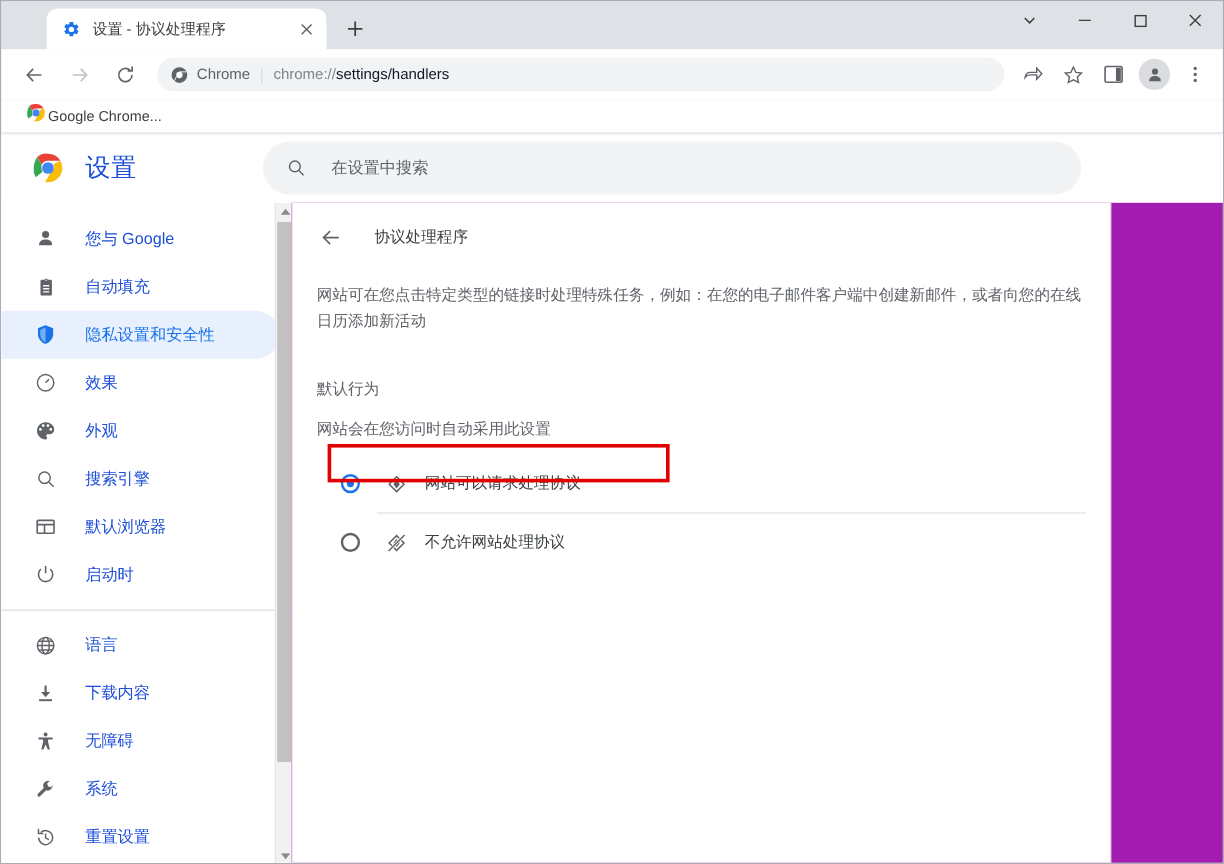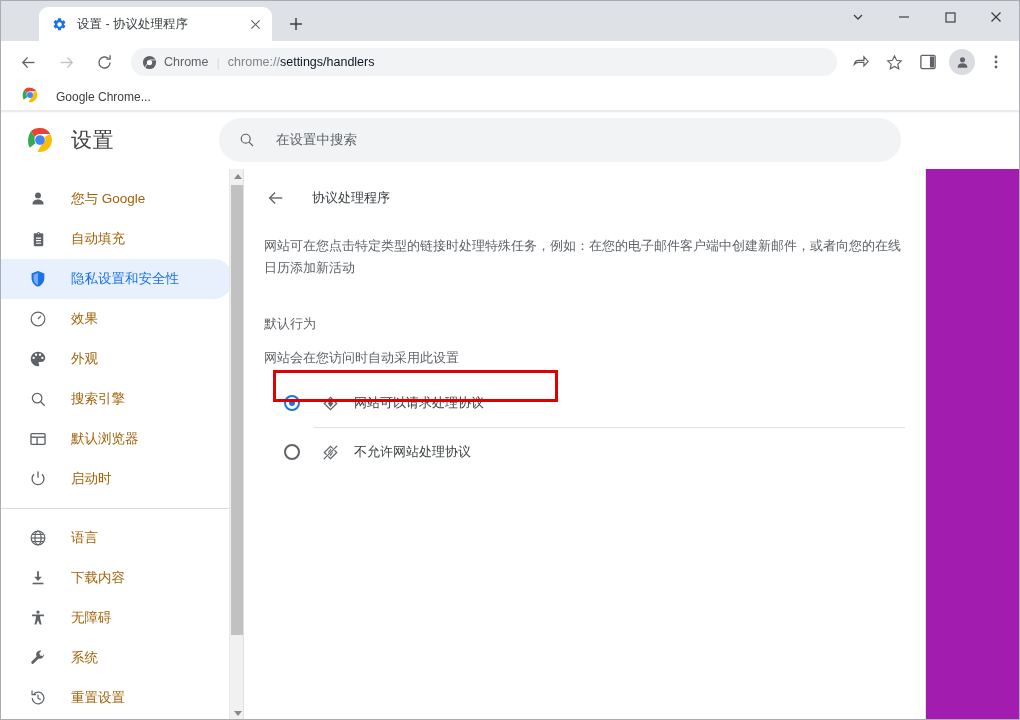--- a/index.html
+++ b/index.html
@@ -170,21 +170,21 @@
     padding-left: 14px;
     border-bottom: 1px solid #e8eaed;
   }
   .bm-item {
     display: flex; align-items: center;
     padding: 3px 7px;
     border-radius: 4px;
     cursor: pointer;
   }
   .bm-label {
-    margin-left: 18px;
+    margin-left: 2px;
     font-size: 12px;
     color: #3c4043;
   }
 
   
   .page {
     position: absolute;
     top: 110px; left: 0;
     width: 1020px;
     height: 610px;
@@ -200,21 +200,21 @@
     border-bottom: 1px solid #ffffff;
   }
   .logo-wrap {
     width: 26px; height: 26px;
     margin-left: 26px;
     display: flex; align-items: center; justify-content: center;
   }
   .settings-title {
     margin-left: 18px;
     font-size: 21px;
-    color: #404040;
+    color: #1d4ed8;
     letter-spacing: 0.5px;
   }
   .search-wrap {
     margin-left: 105px;
     width: 682px;
     height: 44px;
     background: #f1f3f4;
     border-radius: 22px;
     display: flex;
     align-items: center;
@@ -266,21 +266,21 @@
     color: #5f6368;
   }
   .nav-item .ni-icon {
     width: 20px; height: 20px;
     flex: 0 0 20px;
     display: flex; align-items: center; justify-content: center;
   }
   .nav-item .ni-label {
     margin-left: 23px;
     font-size: 13.5px;
-    color: #a16207;
+    color: #1d4ed8;
     white-space: nowrap;
   }
   .nav-item.selected {
     background: #e8f0fe;
   }
   .nav-item.selected .ni-label { color: #1a73e8; }
   .nav-item.selected .ni-icon { color: #1a73e8; }
   .nav-divider {
     height: 1px;
     background: #dadce0;

